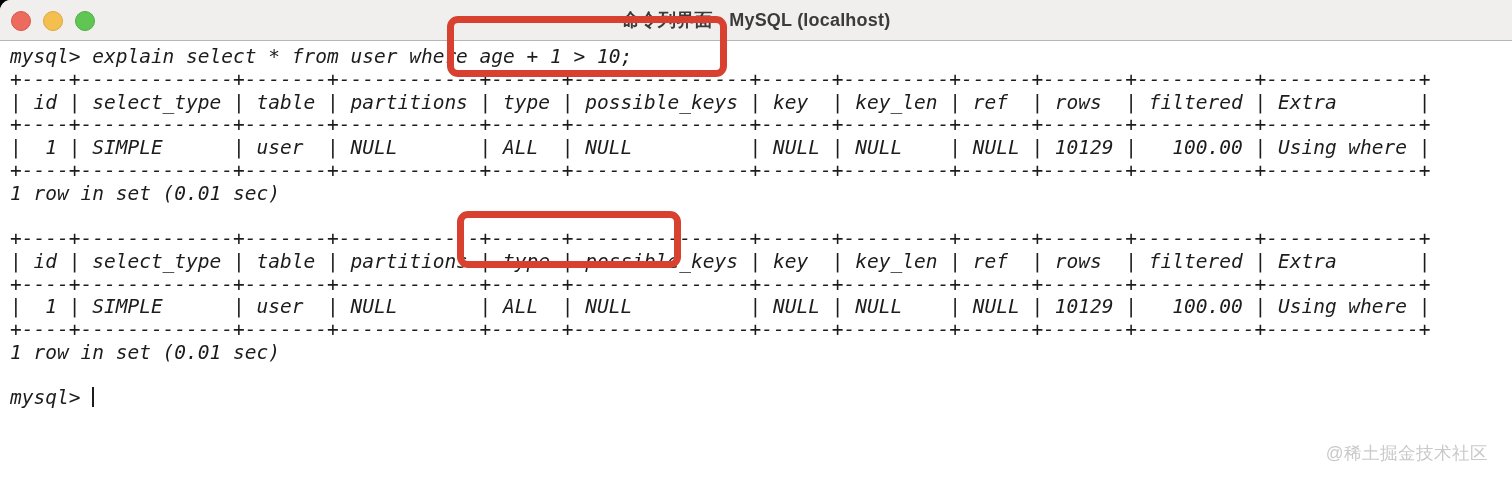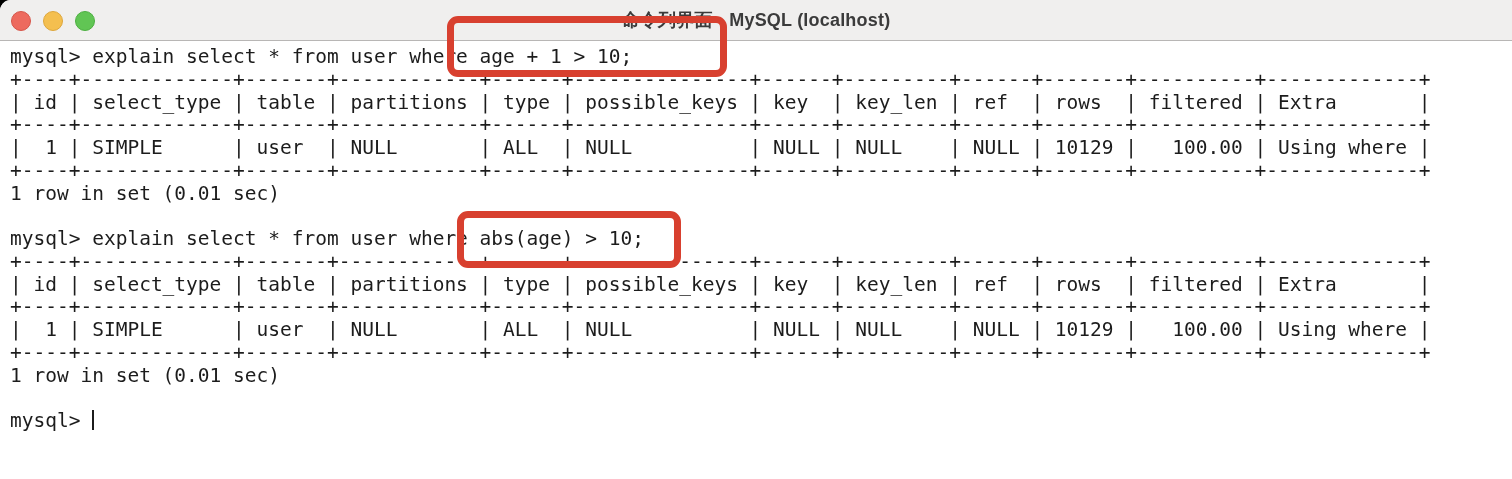--- a/index.html
+++ b/index.html
@@ -45,20 +45,21 @@
     background: #ffffff;
     padding: 4px 0 0 10px;
     font-family: "DejaVu Sans Mono", "Liberation Mono", monospace;
     font-size: 19.5px;
     line-height: 22.75px;
     color: #1c1c1c;
   }
   .tline {
     white-space: pre;
     min-height: 22.75px;
+    font-style: italic;
   }
   .prompt-line { display: flex; align-items: flex-start; }
   .prompt-line span { white-space: pre; }
   .cursor {
     display: inline-block;
     width: 2px; height: 20px;
     background: #1c1c1c;
   }
 
   .redbox {
@@ -98,31 +99,31 @@
   <div class="terminal">
     <div>
         <div class="tline">mysql&gt; explain select * from user where age + 1 &gt; 10;</div>
         <div class="tline">+----+-------------+-------+------------+------+---------------+------+---------+------+-------+----------+-------------+</div>
         <div class="tline">| id | select_type | table | partitions | type | possible_keys | key  | key_len | ref  | rows  | filtered | Extra       |</div>
         <div class="tline">+----+-------------+-------+------------+------+---------------+------+---------+------+-------+----------+-------------+</div>
         <div class="tline">|  1 | SIMPLE      | user  | NULL       | ALL  | NULL          | NULL | NULL    | NULL | 10129 |   100.00 | Using where |</div>
         <div class="tline">+----+-------------+-------+------------+------+---------------+------+---------+------+-------+----------+-------------+</div>
         <div class="tline">1 row in set (0.01 sec)</div>
         <div class="tline"></div>
-        <div class="tline">mysql&gt; explain select * from user where abs(age) &gt; 10;</div>
         <div class="tline">+----+-------------+-------+------------+------+---------------+------+---------+------+-------+----------+-------------+</div>
         <div class="tline">| id | select_type | table | partitions | type | possible_keys | key  | key_len | ref  | rows  | filtered | Extra       |</div>
         <div class="tline">+----+-------------+-------+------------+------+---------------+------+---------+------+-------+----------+-------------+</div>
         <div class="tline">|  1 | SIMPLE      | user  | NULL       | ALL  | NULL          | NULL | NULL    | NULL | 10129 |   100.00 | Using where |</div>
         <div class="tline">+----+-------------+-------+------------+------+---------------+------+---------+------+-------+----------+-------------+</div>
         <div class="tline">1 row in set (0.01 sec)</div>
         <div class="tline"></div>
       </div>
     <div class="tline prompt-line">
       <span>mysql&gt; </span><span class="cursor"></span>
     </div>
   </div>
 
   <div class="redbox box1"></div>
   <div class="redbox box2"></div>
 
+  <div class="watermark">@稀土掘金技术社区</div>
 
 </div>
 
 </body></html>

